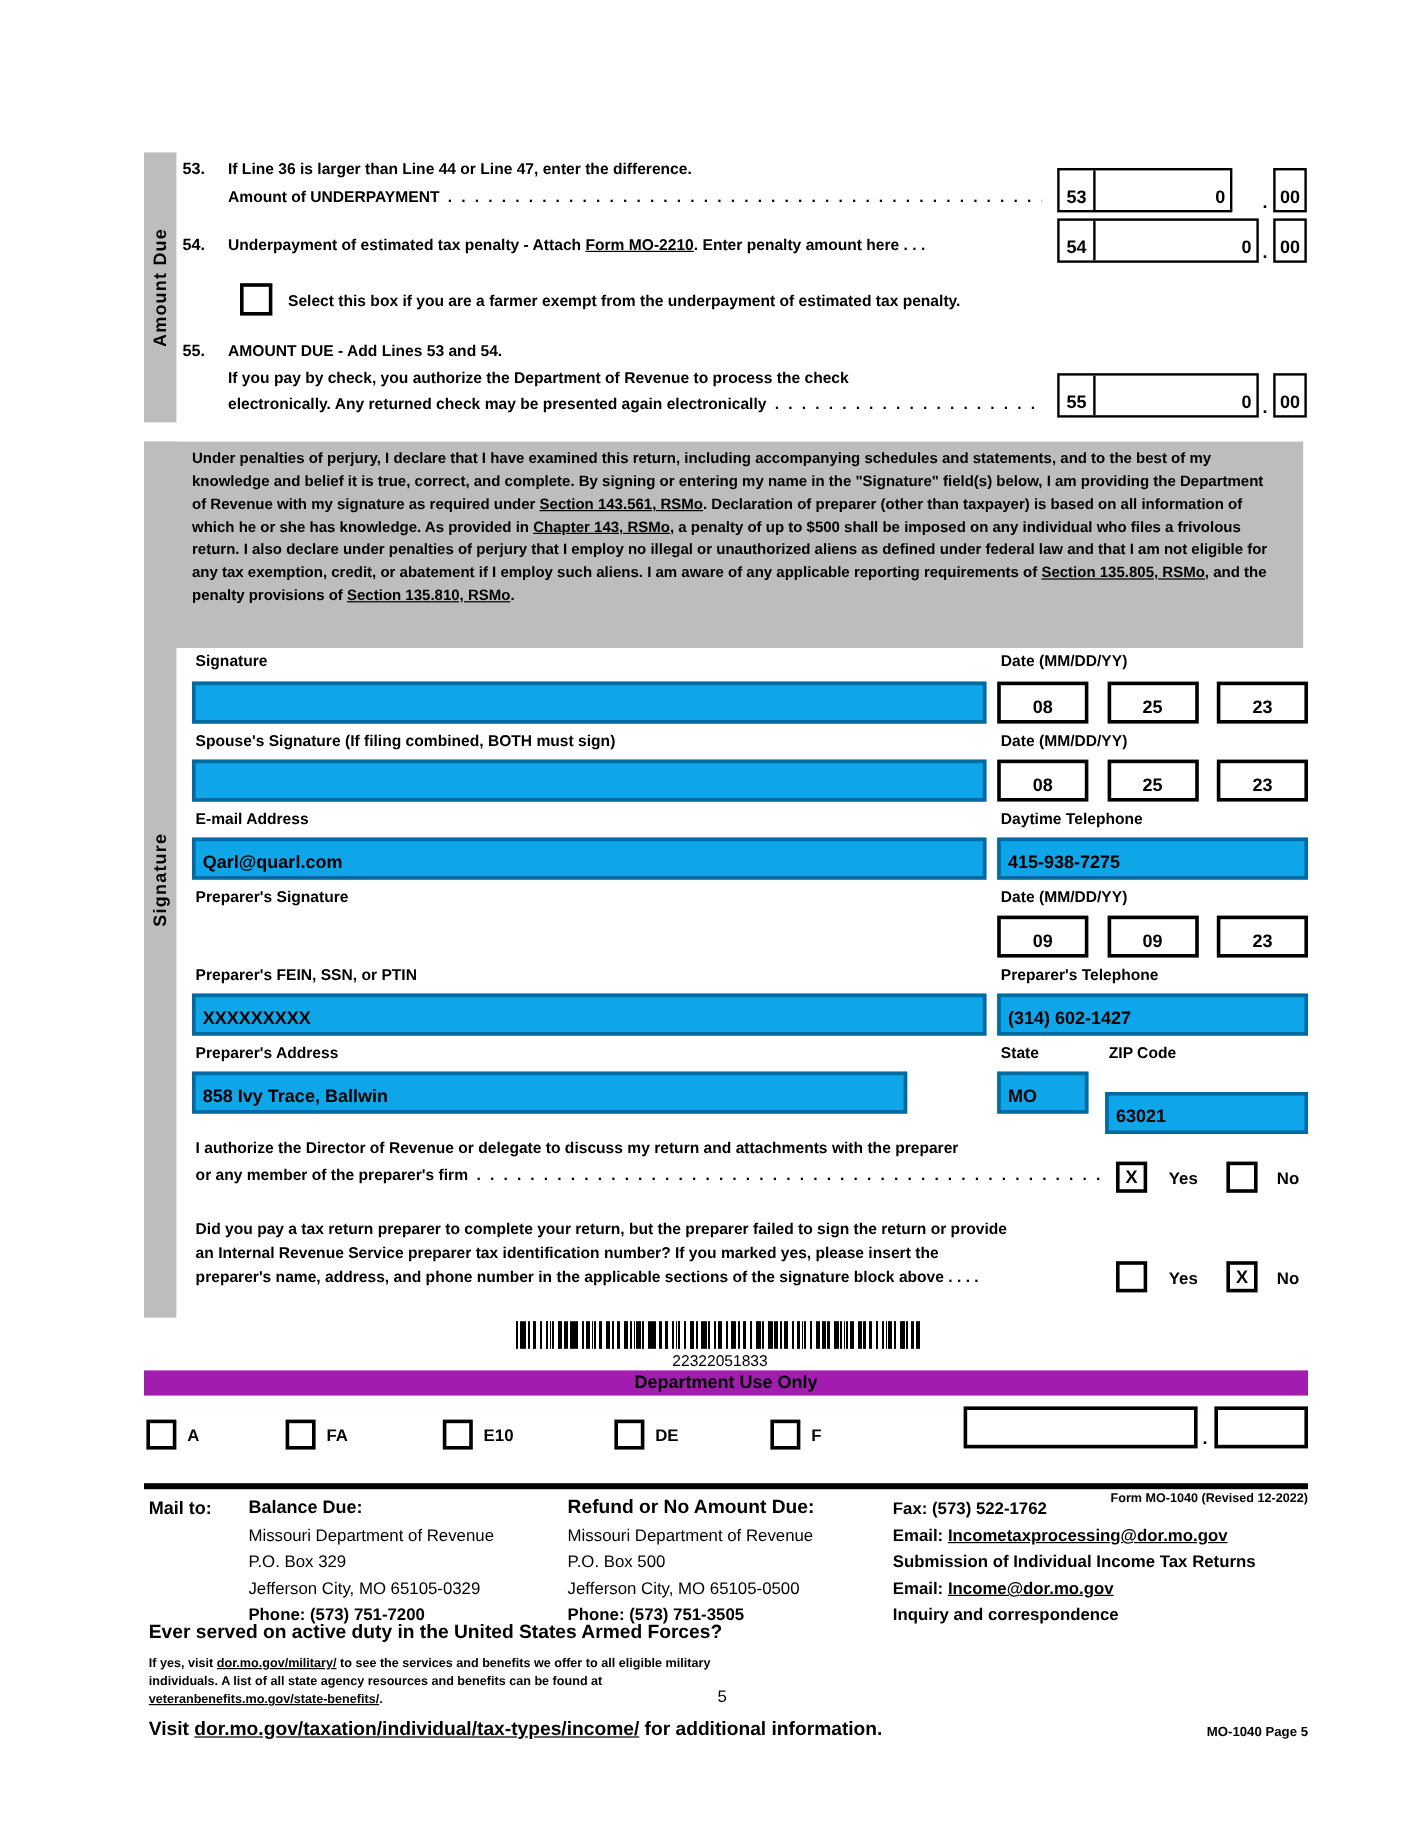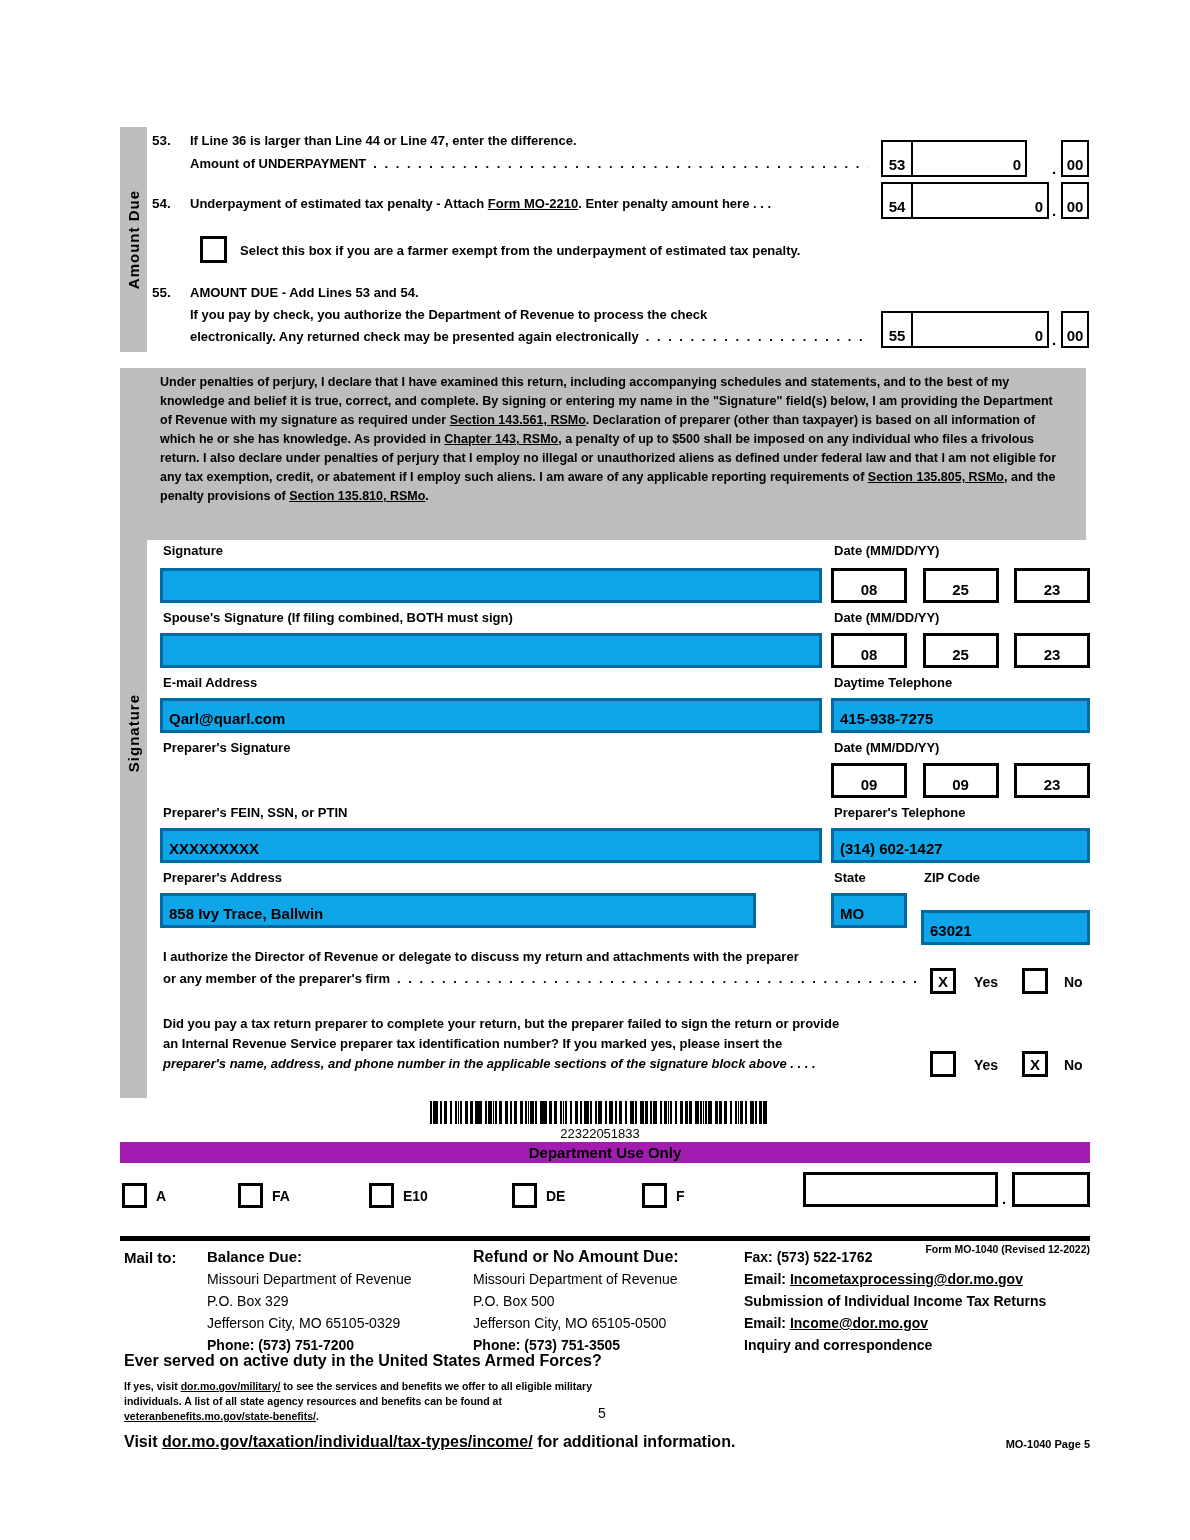--- a/index.html
+++ b/index.html
@@ -164,21 +164,21 @@
     <span>or any member of the preparer's firm</span>
     <span class="dots">. . . . . . . . . . . . . . . . . . . . . . . . . . . . . . . . . . . . . . . . . . . . . . . . . .</span>
   </div>
   <div class="cb" style="left:930px; top:968px;">X</div>
   <span class="t" style="left:974px; top:974px; font-size:14px;">Yes</span>
   <div class="cb" style="left:1022px; top:968px;"></div>
   <span class="t" style="left:1064px; top:974px; font-size:14px;">No</span>
 
   <span class="t" style="left:163px; top:1016px;">Did you pay a tax return preparer to complete your return, but the preparer failed to sign the return or provide</span>
   <span class="t" style="left:163px; top:1036px;">an Internal Revenue Service preparer tax identification number? If you marked yes, please insert the</span>
-  <span class="t" style="left:163px; top:1056px;font-style:italic;">preparer's name, address, and phone number in the applicable sections of the signature block above . . . .</span>
+  <span class="t" style="left:163px; top:1056px;">preparer's name, address, and phone number in the applicable sections of the signature block above . . . .</span>
   <div class="cb" style="left:930px; top:1051px;"></div>
   <span class="t" style="left:974px; top:1057px; font-size:14px;">Yes</span>
   <div class="cb" style="left:1022px; top:1051px;">X</div>
   <span class="t" style="left:1064px; top:1057px; font-size:14px;">No</span>
 
   <div class="barcode"></div>
   <div class="bc-num">22322051833</div>
 
   <div class="dept-bar">
     <span>Department Use Only</span>

